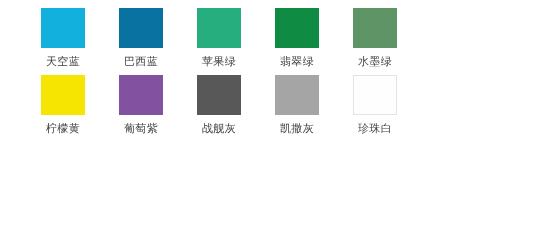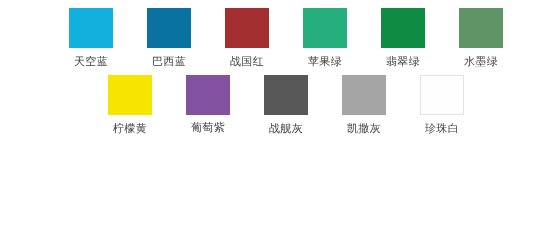--- a/index.html
+++ b/index.html
@@ -21,24 +21,24 @@
     background: #ffffff;
     display: flex;
     flex-direction: column;
     justify-content: flex-start;
     padding-top: 8px;
   }
 
   .swatch-row {
     display: flex;
     flex-direction: row;
-    justify-content: center;
+    justify-content: flex-start;
     align-items: flex-start;
     height: 67px;
-    padding-left: 12px;
+    padding-left: 24px;
   }
 
   .swatch-cell {
     width: 78px;
     display: flex;
     flex-direction: column;
     align-items: center;
   }
 
   .swatch-chip {
@@ -69,44 +69,40 @@
     <div class="swatch-row">
       <div class="swatch-cell">
         <div class="swatch-chip" title="#12b0dc" style="background: rgb(18, 176, 220);"></div>
         <div class="swatch-label" style="color: rgb(63, 63, 63);">天空蓝</div>
       </div>
       <div class="swatch-cell">
         <div class="swatch-chip" title="#0a72a0" style="background: rgb(10, 114, 160);"></div>
         <div class="swatch-label" style="color: rgb(63, 63, 63);">巴西蓝</div>
       </div>
       <div class="swatch-cell">
-        <div class="swatch-chip" title="#a42f31" style="background: rgb(164, 47, 49);"></div>
-        <div class="swatch-label" style="color: rgb(63, 63, 63);">战国红</div>
-      </div>
-      <div class="swatch-cell">
         <div class="swatch-chip" title="#27ae7e" style="background: rgb(39, 174, 126);"></div>
         <div class="swatch-label" style="color: rgb(63, 63, 63);">苹果绿</div>
       </div>
       <div class="swatch-cell">
         <div class="swatch-chip" title="#0f8b44" style="background: rgb(15, 139, 68);"></div>
         <div class="swatch-label" style="color: rgb(63, 63, 63);">翡翠绿</div>
       </div>
       <div class="swatch-cell">
         <div class="swatch-chip" title="#5f9467" style="background: rgb(95, 148, 103);"></div>
         <div class="swatch-label" style="color: rgb(63, 63, 63);">水墨绿</div>
       </div>
     </div>
     <div class="swatch-row">
       <div class="swatch-cell">
         <div class="swatch-chip" title="#f5e500" style="background: rgb(245, 229, 0);"></div>
         <div class="swatch-label" style="color: rgb(63, 63, 63);">柠檬黄</div>
       </div>
       <div class="swatch-cell">
         <div class="swatch-chip" title="#8252a1" style="background: rgb(130, 82, 161);"></div>
-        <div class="swatch-label" style="color: rgb(63, 63, 63); font-family: Liberation Mono, monospace;">葡萄紫</div>
+        <div class="swatch-label" style="color: rgb(63, 63, 63);">葡萄紫</div>
       </div>
       <div class="swatch-cell">
         <div class="swatch-chip" title="#585858" style="background: rgb(88, 88, 88);"></div>
         <div class="swatch-label" style="color: rgb(63, 63, 63); font-family: Liberation Serif, serif;">战舰灰</div>
       </div>
       <div class="swatch-cell">
         <div class="swatch-chip" title="#a5a5a5" style="background: rgb(165, 165, 165);"></div>
         <div class="swatch-label" style="color: rgb(63, 63, 63);">凯撒灰</div>
       </div>
       <div class="swatch-cell">

